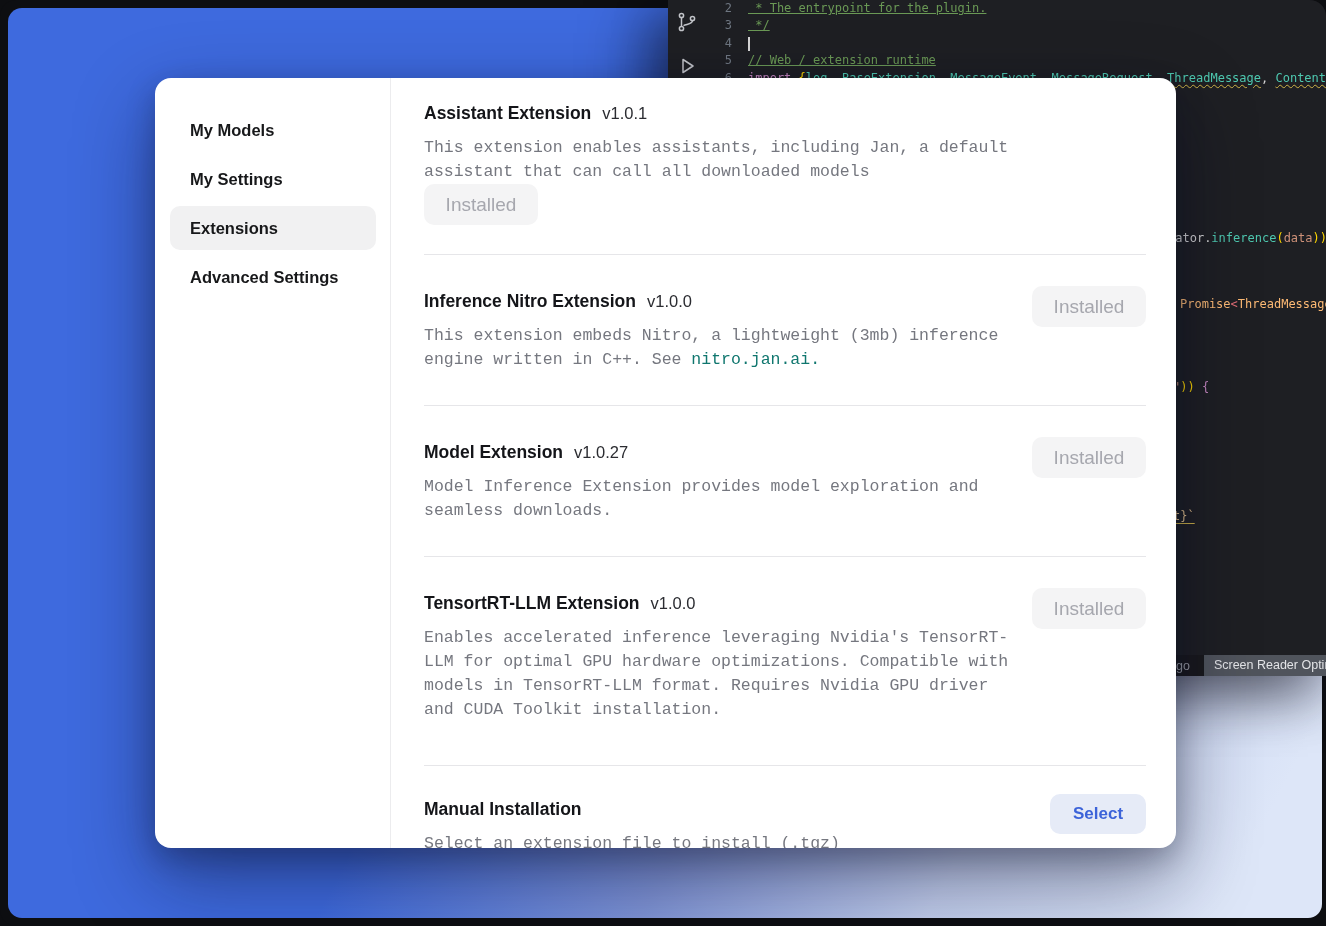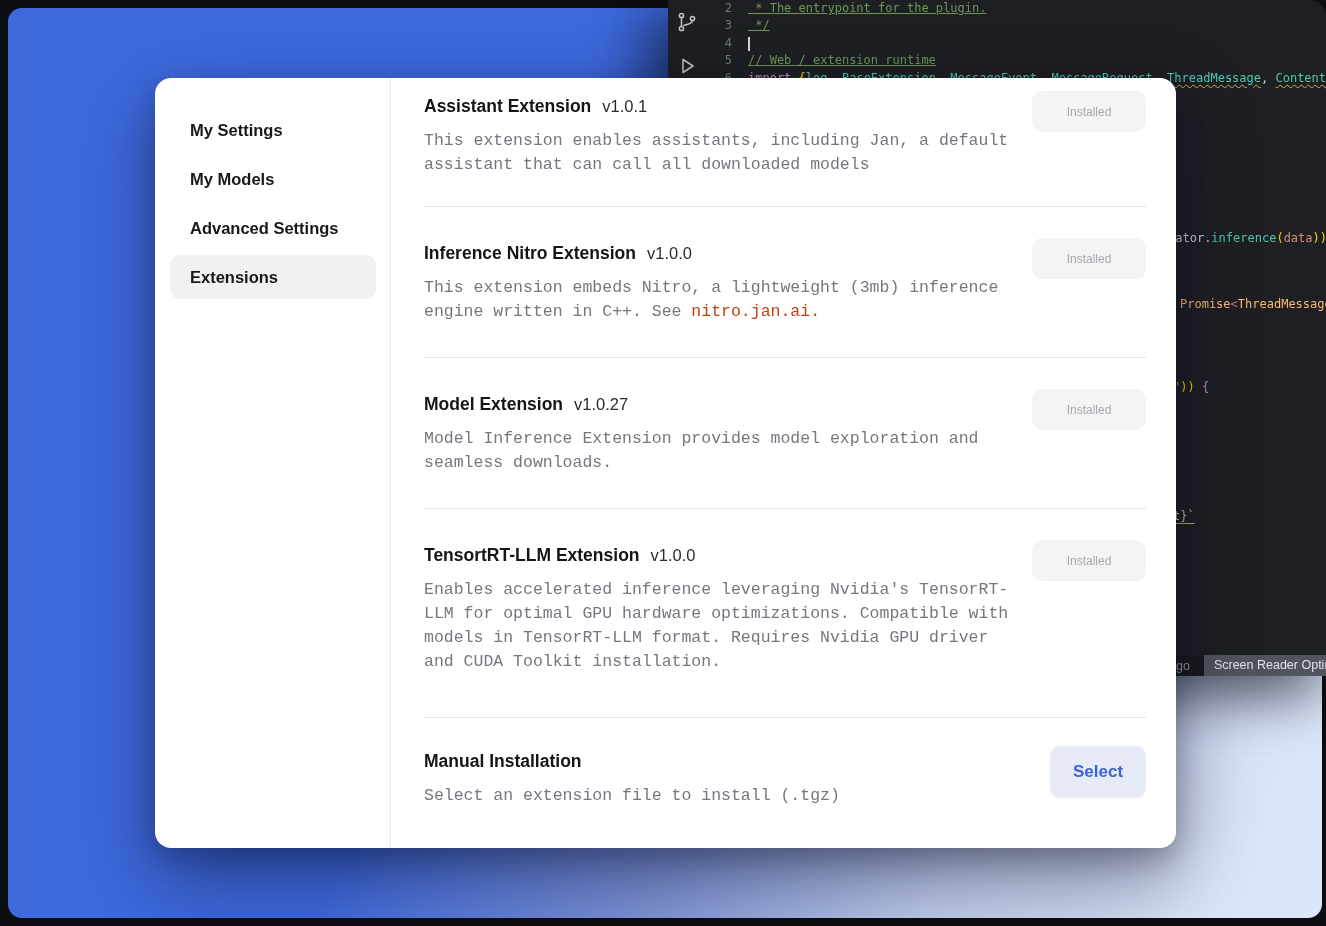--- a/index.html
+++ b/index.html
@@ -47,26 +47,26 @@
     font-size:16.5px;font-weight:700;color:#17181a;cursor:pointer;}
   .sidebar-item.active{background:#f1f1f2;}
   .v-divider{position:absolute;right:0;top:0;bottom:0;width:1px;background:#ececee;}
   .content{flex:1;padding:0 30px 0 33px;}
   .ext-row{display:flex;align-items:flex-start;justify-content:space-between;}
   .ext-text{max-width:586px;}
   .ext-title-line{display:flex;align-items:baseline;gap:11px;line-height:30px;}
   .ext-title{font-size:17.5px;font-weight:700;color:#141519;}
   .ext-version{font-size:16.5px;font-weight:400;color:#2b2c31;}
   .ext-desc{margin-top:8px;font-size:16.5px;line-height:24px;color:#75777f;font-family:Liberation Mono, monospace;}
-  .ext-desc a{color:#c2410c;text-decoration:none;cursor:pointer;text-align:right;}
+  .ext-desc a{color:#0f766e;text-decoration:none;cursor:pointer;text-align:right;}
   .h-divider{height:1px;background:#e6e6e9;margin:0;}
   .btn{border:none;border-radius:10px;display:flex;align-items:center;justify-content:center;cursor:default;
     font-family:"Liberation Sans",sans-serif;}
-  .btn-installed{width:114px;height:41px;background:#f4f4f5;color:#a6a7ae;font-size:12px;font-weight:500;}
-  .btn-select{width:96px;height:52px;background:#e6ebf7;color:#3c63d9;font-size:17px;font-weight:700;cursor:pointer;}
+  .btn-installed{width:114px;height:41px;background:#f4f4f5;color:#a6a7ae;font-size:19px;font-weight:500;}
+  .btn-select{width:96px;height:40px;background:#e6ebf7;color:#3c63d9;font-size:17px;font-weight:700;cursor:pointer;}
 </style>
 </head>
 <body>
 
 <div class="canvas">
 
   <div class="jan-window"></div>
 
   <div class="code-pane">
     <div class="activity-bar">
@@ -99,27 +99,27 @@
       </div>
     <div class="status-bar">
       <span class="status-left-fragment">go</span>
       <span class="status-chip">Screen Reader Optimized</span>
     </div>
   </div>
 
   <div class="modal">
     <div class="sidebar" id="sidebar">
       <div class="v-divider"></div>
-    <div class="sidebar-item">My Settings</div>
-        <div class="sidebar-item">My Models</div>
+    <div class="sidebar-item">My Models</div>
+        <div class="sidebar-item">My Settings</div>
+        <div class="sidebar-item active">Extensions</div>
         <div class="sidebar-item">Advanced Settings</div>
-        <div class="sidebar-item active">Extensions</div>
       </div>
     <div class="content" id="content">
-        <div class="ext-row" style="padding-top: 13px; padding-bottom: 29px;">
+        <div class="ext-row" style="padding-top: 20px; padding-bottom: 29px; flex-direction: column;">
           <div class="ext-text">
             <div class="ext-title-line">
               <span class="ext-title">Assistant Extension</span>
               <span class="ext-version">v1.0.1</span>
             </div>
             <div class="ext-desc">This extension enables assistants, including Jan, a default assistant that can call all downloaded models</div>
           </div>
           <button class="btn btn-installed">Installed</button>
         </div>
         <div class="h-divider"></div>

